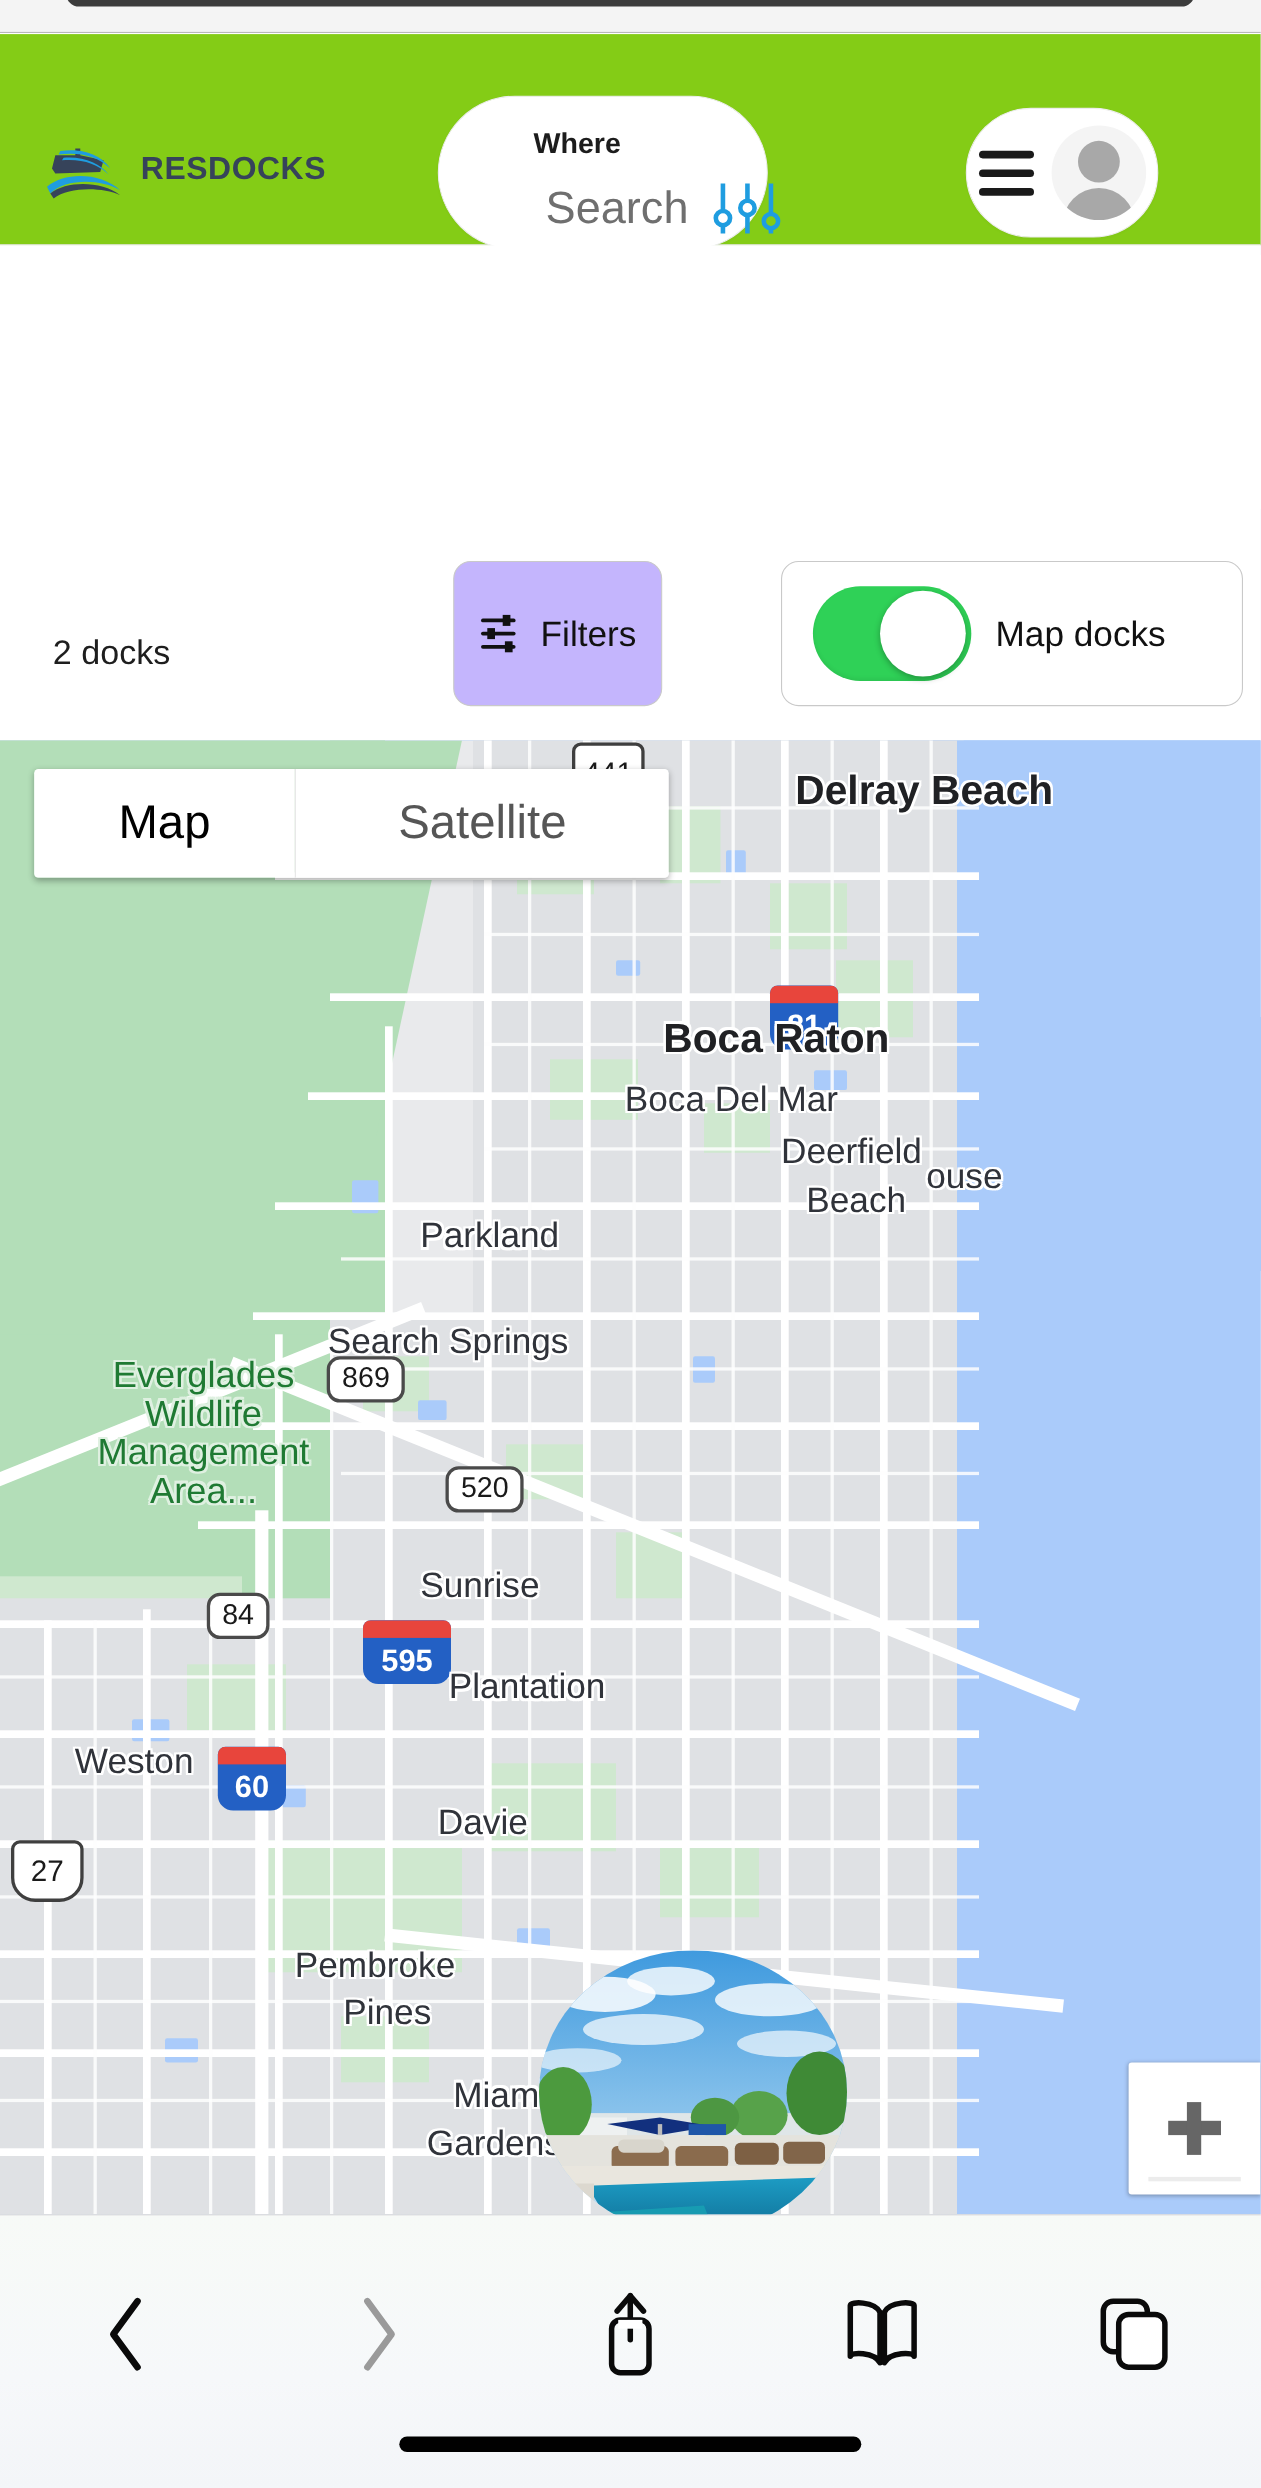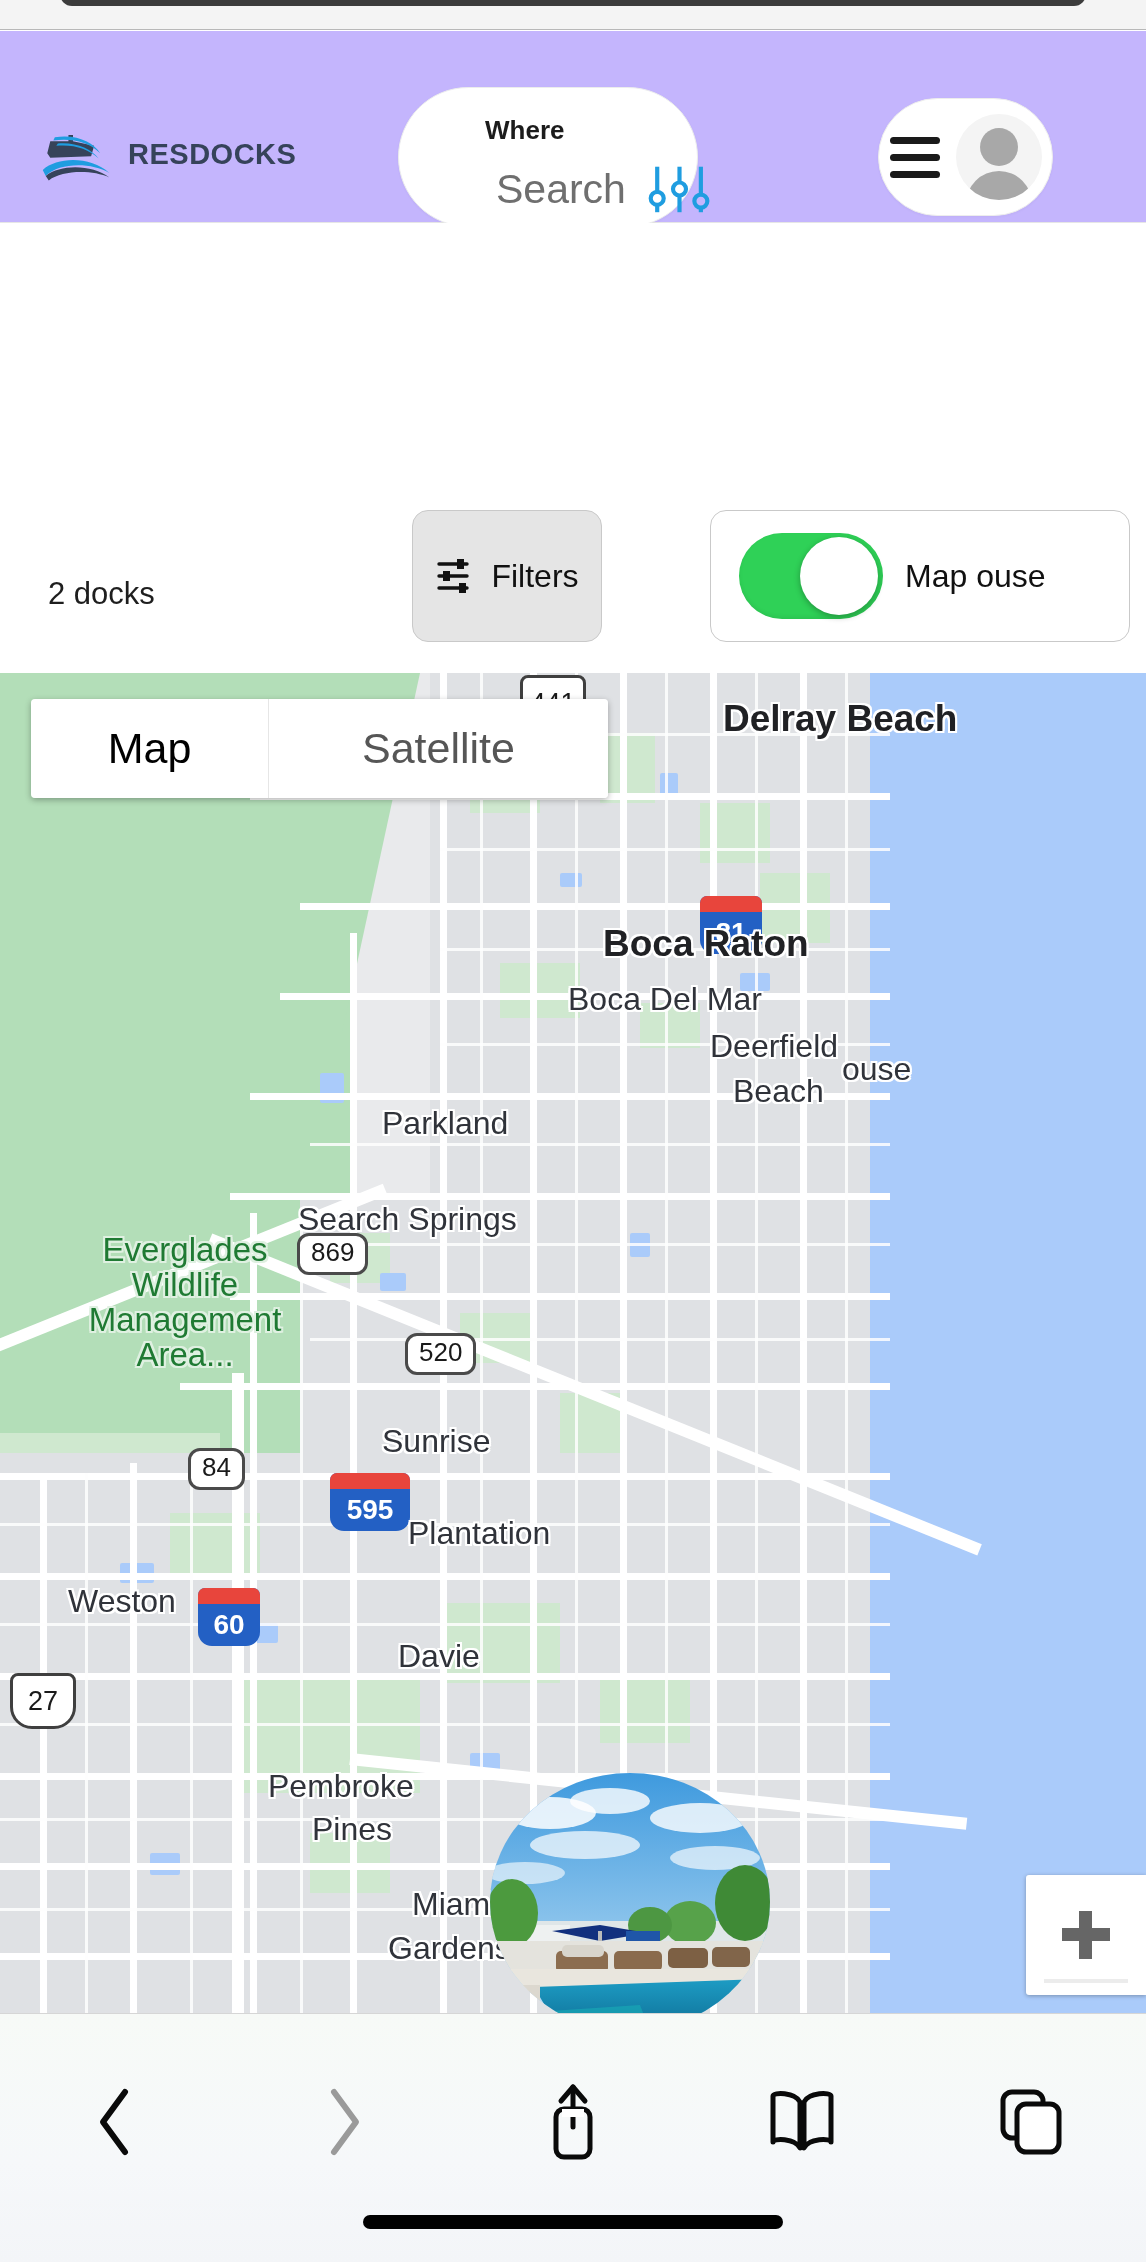--- a/index.html
+++ b/index.html
@@ -17,21 +17,21 @@
     border-bottom: 1px solid #b8b8b8;
   }
   .browser-top .urlbar-edge {
     position: absolute; top: -18px; left: 60px; width: 1026px; height: 24px;
     background: #3c3c3c; border-radius: 14px;
   }
 
   
   .site-header {
     position: absolute; top: 31px; left: 0; width: 1146px; height: 192px;
-    background: #c4b5fd;
+    background: #84cc16;
     border-bottom: 1px solid #e6e6e6;
     display: flex; align-items: center;
   }
 
   .logo-wrap {
     position: absolute; left: 38px; top: 92px;
     display: flex; align-items: center; gap: 14px;
   }
   .logo-mark { width: 76px; height: 62px; }
   .logo-text {
@@ -87,21 +87,21 @@
     background: #fff;
   }
   .dock-count {
     position: absolute; left: 48px; top: 353px;
     font-size: 31px; color: #1e1e1e;
   }
   .filters-btn {
     position: absolute; left: 412px; top: 287px;
     width: 190px; height: 132px;
     border: 1.6px solid #c9c9c9; border-radius: 16px;
-    background: #e5e5e5;
+    background: #c4b5fd;
     display: flex; align-items: center; justify-content: center; gap: 16px;
     cursor: pointer;
   }
   .filters-icon { width: 40px; height: 40px; }
   .filters-label { font-size: 32px; color: #111; }
 
   .mapview-btn {
     position: absolute; left: 710px; top: 287px;
     width: 420px; height: 132px;
     border: 1.6px solid #c9c9c9; border-radius: 16px;
@@ -342,21 +342,21 @@
       <rect x="8" y="15" width="7" height="10" fill="#111"></rect>
       <rect x="24" y="27" width="7" height="10" fill="#111"></rect>
     </svg>
     <span class="filters-label">Filters</span>
   </div>
 
   <div class="mapview-btn">
     <div class="toggle">
       <div class="knob"></div>
     </div>
-    <span class="mapview-label">Map ouse</span>
+    <span class="mapview-label">Map docks</span>
   </div>
 </div>
 
 <div class="map">
 
   <div class="map-land"></div>
   <div class="map-green-west"></div>
   <div class="map-green-west2"></div>
   <div class="map-green-wedge"></div>
   <div class="map-green-lower"></div>

